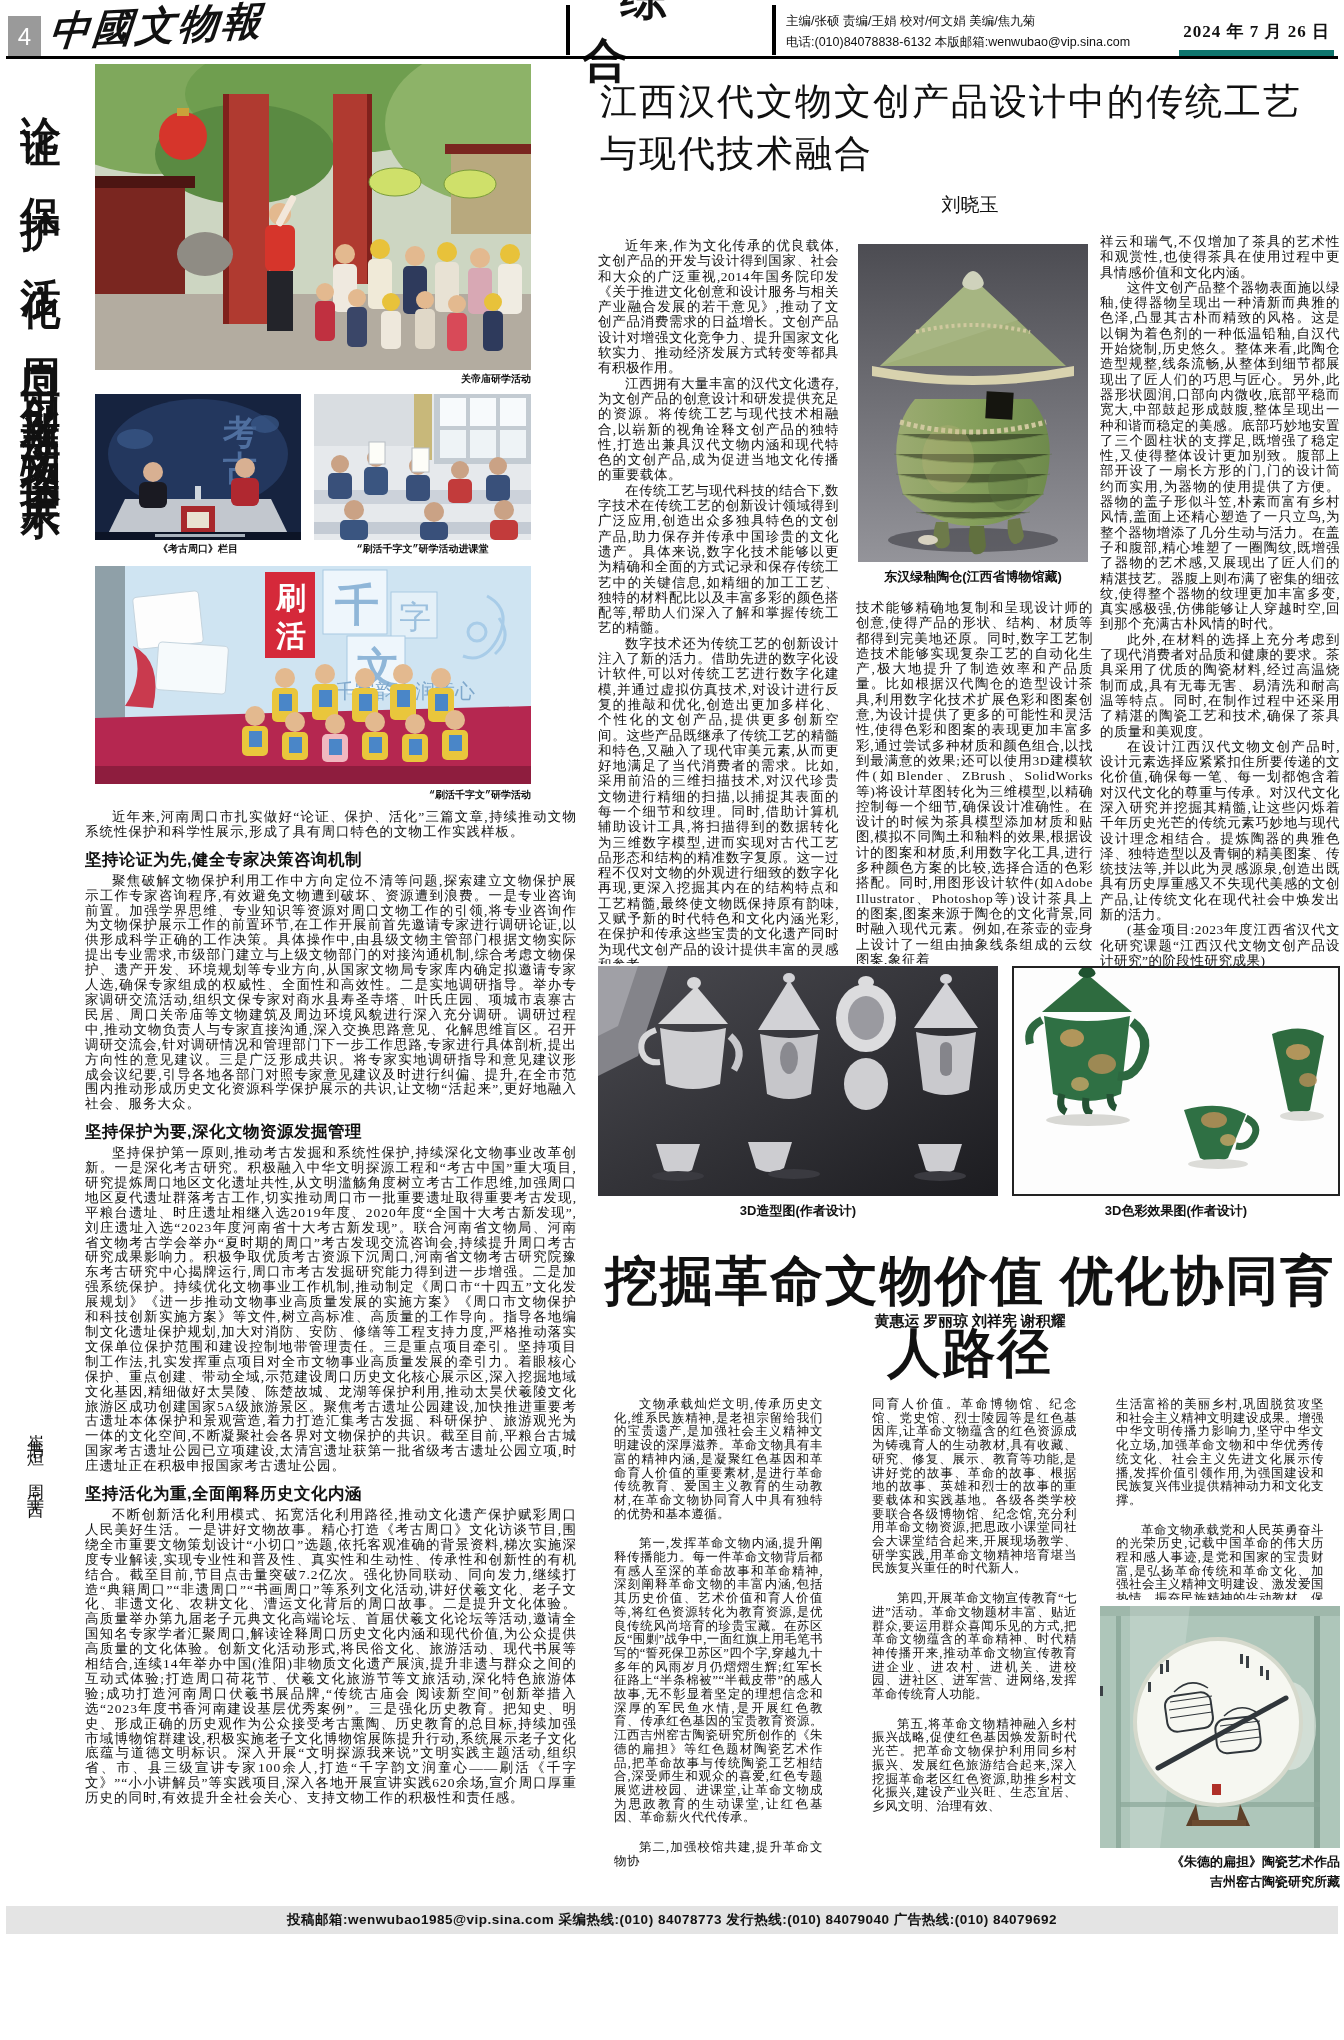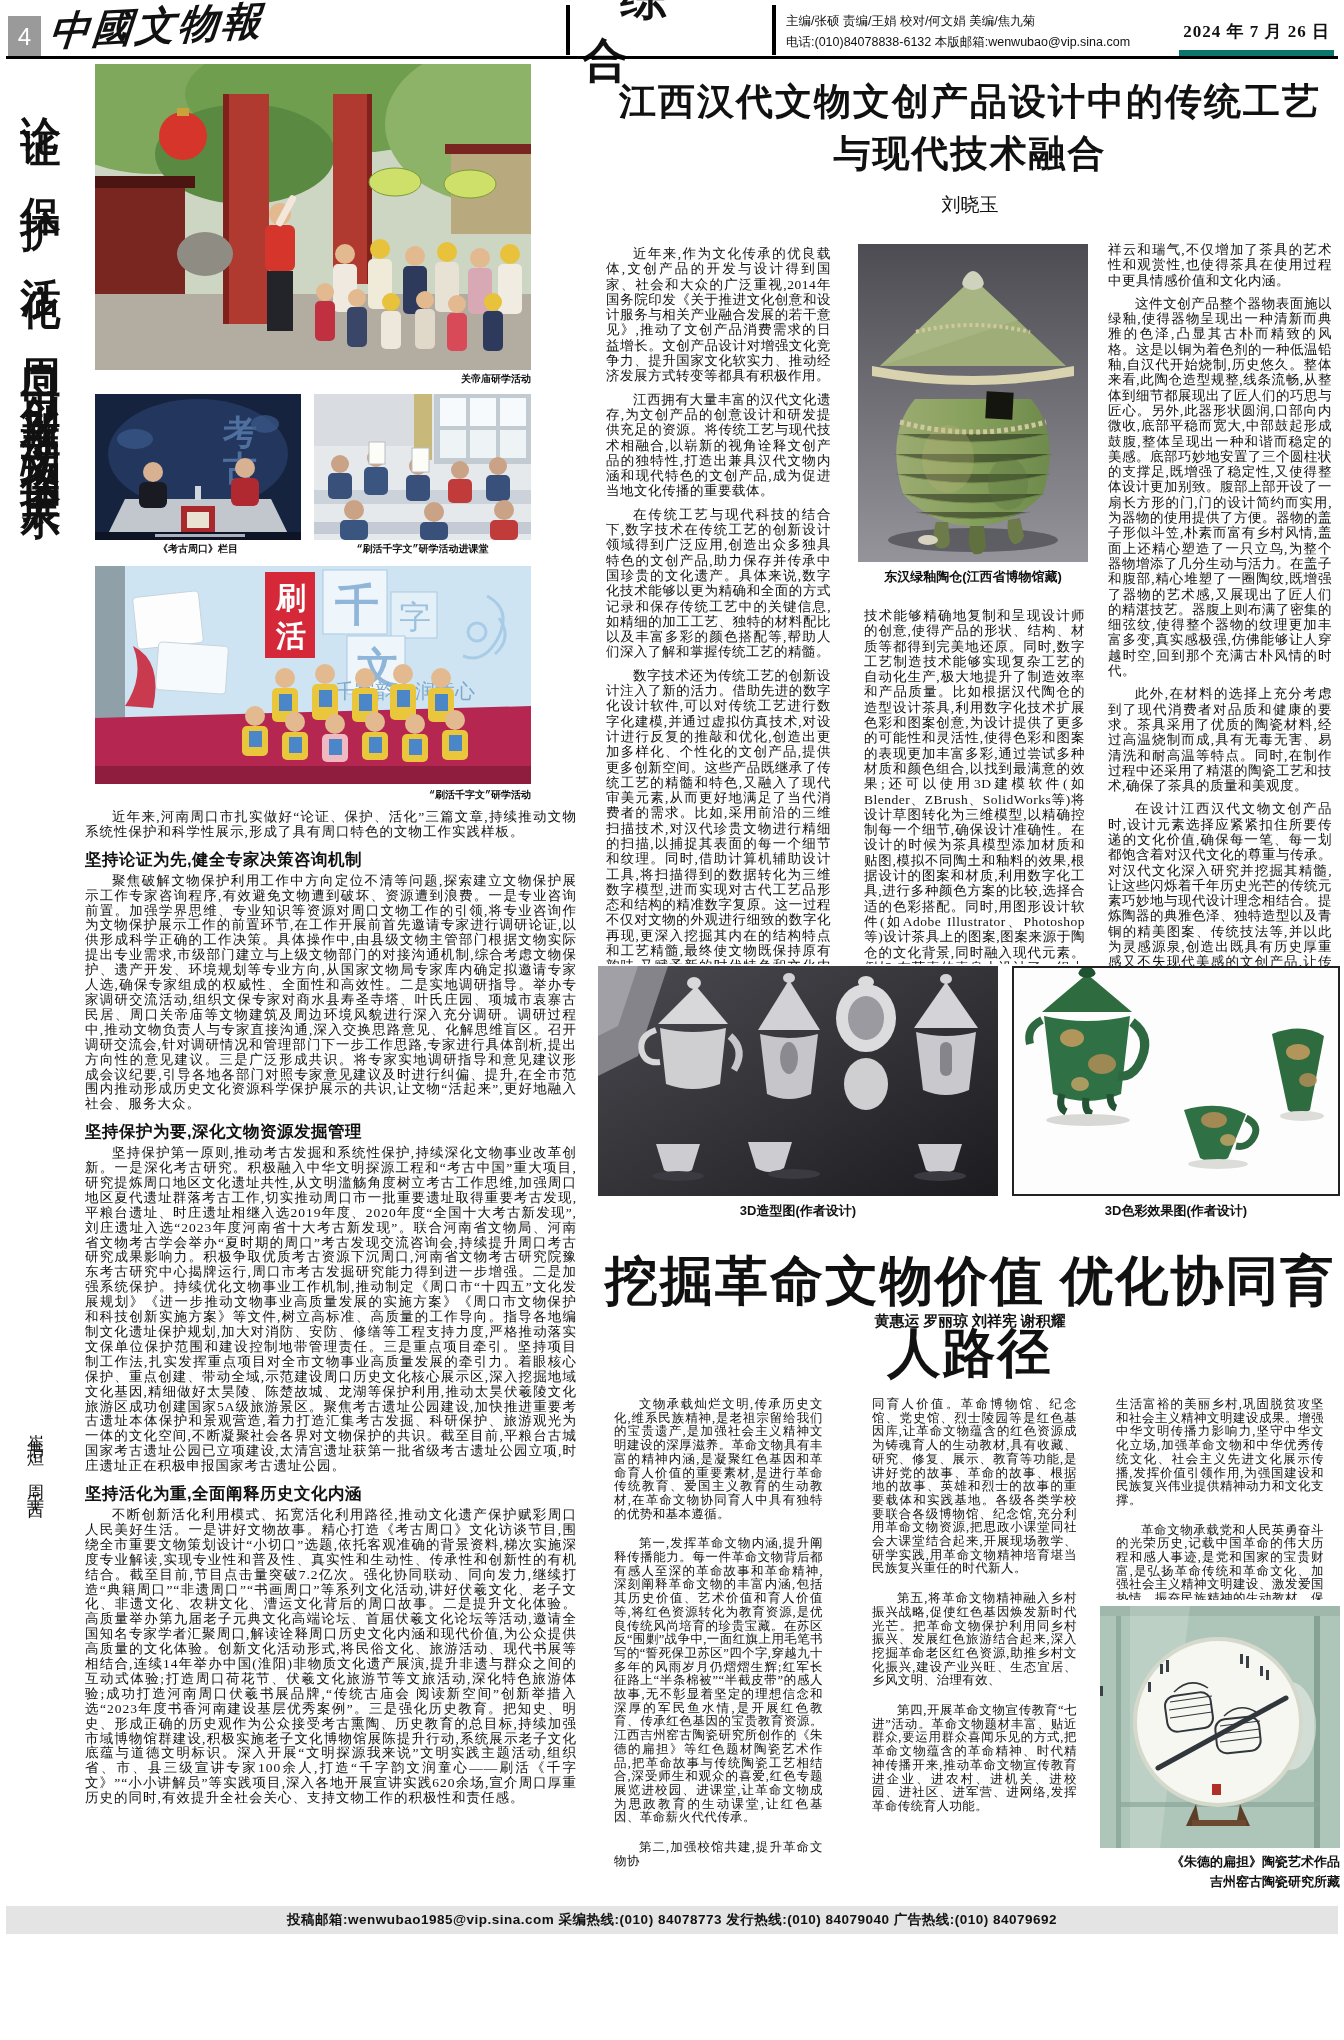--- a/index.html
+++ b/index.html
@@ -31,27 +31,27 @@
   .cap{font-size:10px;font-weight:bold;font-family:Liberation Mono, monospace;}
   .cap-r{text-align:right;padding-right:6px;}
   .cap-c{text-align:center;}
   
   .body-left{left:85px;top:810px;width:492px;height:1090px;overflow:hidden;
              font-size:13.5px;line-height:14.9px;letter-spacing:1px;text-align:justify;}
   .body-left p{margin:0;text-indent:2em;}
   .body-left h3{margin:12px 0 7px 0;font-size:16.5px;letter-spacing:0.5px;
                 font-family:"Liberation Sans","DejaVu Sans",sans-serif;}
   .col{overflow:hidden;font-size:13.5px;line-height:15.3px;letter-spacing:0.5px;text-align:justify;}
-  .col p{margin:8px;text-indent:2em;}
+  .col p{margin:0;text-indent:2em;}
   .col p.noindent{text-indent:0;}
   .col2x{overflow:hidden;font-size:12.5px;line-height:13.7px;letter-spacing:0.4px;text-align:justify;}
   .col2x p{margin:16px;text-indent:2em;}
   .col2x p.noindent{text-indent:0;}
   
-  .mainhead{left:600px;top:76px;width:740px;text-align:center;font-size:37px;font-weight:bold;
+  .mainhead{left:600px;top:76px;width:740px;font-size:37px;font-weight:normal;
             line-height:52px;letter-spacing:2px;}
   .mainby{left:600px;top:192px;width:740px;text-align:center;font-size:19px;}
   .h2head{left:600px;top:1246px;width:740px;text-align:center;font-size:53px;font-weight:bold;
           letter-spacing:2px;}
   .h2by{left:600px;top:1312px;width:740px;text-align:center;font-size:15px;font-weight:bold;}
   .capsmall{font-size:13px;font-weight:bold;font-family:"Liberation Sans","DejaVu Sans",sans-serif;}
   
   .footer{left:6px;top:1906px;width:1332px;height:28px;background:#e4e4e4;display:flex;
           align-items:center;justify-content:center;font-size:13.5px;font-weight:bold;
           font-family:"Liberation Sans","DejaVu Sans",sans-serif;letter-spacing:0.5px;}
@@ -413,22 +413,22 @@
   <div class="abs h2by">黄惠运  罗丽琼  刘祥宪  谢积耀</div>
 
   <div class="abs col2x" style="left:598px;top:1382px;width:241px;height:518px;">
     <p>文物承载灿烂文明,传承历史文化,维系民族精神,是老祖宗留给我们的宝贵遗产,是加强社会主义精神文明建设的深厚滋养。革命文物具有丰富的精神内涵,是凝聚红色基因和革命育人价值的重要素材,是进行革命传统教育、爱国主义教育的生动教材,在革命文物协同育人中具有独特的优势和基本遵循。</p>
     <p>第一,发挥革命文物内涵,提升阐释传播能力。每一件革命文物背后都有感人至深的革命故事和革命精神,深刻阐释革命文物的丰富内涵,包括其历史价值、艺术价值和育人价值等,将红色资源转化为教育资源,是优良传统风尚培育的珍贵宝藏。在苏区反“围剿”战争中,一面红旗上用毛笔书写的“誓死保卫苏区”四个字,穿越九十多年的风雨岁月仍熠熠生辉;红军长征路上“半条棉被”“半截皮带”的感人故事,无不彰显着坚定的理想信念和深厚的军民鱼水情,是开展红色教育、传承红色基因的宝贵教育资源。江西吉州窑古陶瓷研究所创作的《朱德的扁担》等红色题材陶瓷艺术作品,把革命故事与传统陶瓷工艺相结合,深受师生和观众的喜爱,红色专题展览进校园、进课堂,让革命文物成为思政教育的生动课堂,让红色基因、革命薪火代代传承。</p>
     <p>第二,加强校馆共建,提升革命文物协</p>
   </div>
 
   <div class="abs col2x" style="left:856px;top:1382px;width:237px;height:518px;">
     <p class="noindent">同育人价值。革命博物馆、纪念馆、党史馆、烈士陵园等是红色基因库,让革命文物蕴含的红色资源成为铸魂育人的生动教材,具有收藏、研究、修复、展示、教育等功能,是讲好党的故事、革命的故事、根据地的故事、英雄和烈士的故事的重要载体和实践基地。各级各类学校要联合各级博物馆、纪念馆,充分利用革命文物资源,把思政小课堂同社会大课堂结合起来,开展现场教学、研学实践,用革命文物精神培育堪当民族复兴重任的时代新人。</p>
+    <p>第四,开展革命文物宣传教育“七进”活动。革命文物题材丰富、贴近群众,要运用群众喜闻乐见的方式,把革命文物蕴含的革命精神、时代精神传播开来,推动革命文物宣传教育进企业、进农村、进机关、进校园、进社区、进军营、进网络,发挥革命传统育人功能。</p>
     <p>第五,将革命文物精神融入乡村振兴战略,促使红色基因焕发新时代光芒。把革命文物保护利用同乡村振兴、发展红色旅游结合起来,深入挖掘革命老区红色资源,助推乡村文化振兴,建设产业兴旺、生态宜居、乡风文明、治理有效、</p>
-    <p>第四,开展革命文物宣传教育“七进”活动。革命文物题材丰富、贴近群众,要运用群众喜闻乐见的方式,把革命文物蕴含的革命精神、时代精神传播开来,推动革命文物宣传教育进企业、进农村、进机关、进校园、进社区、进军营、进网络,发挥革命传统育人功能。</p>
   </div>
 
   <div class="abs col2x" style="left:1100px;top:1382px;width:240px;height:218px;">
     <p class="noindent">生活富裕的美丽乡村,巩固脱贫攻坚和社会主义精神文明建设成果。增强中华文明传播力影响力,坚守中华文化立场,加强革命文物和中华优秀传统文化、社会主义先进文化展示传播,发挥价值引领作用,为强国建设和民族复兴伟业提供精神动力和文化支撑。</p>
     <p>革命文物承载党和人民英勇奋斗的光荣历史,记载中国革命的伟大历程和感人事迹,是党和国家的宝贵财富,是弘扬革命传统和革命文化、加强社会主义精神文明建设、激发爱国热情、振奋民族精神的生动教材。保护文物功在当代、利在千秋。我们要保护好、管理好、运用好革命文物,将革命文物和协同育人机制有机结合起来,焕发恒久的光彩,闪耀育人的光辉。</p>
   </div>
 
   <div class="abs photo" style="left:1100px;top:1606px;width:240px;height:242px;">
     <svg width="240" height="242" viewBox="0 0 240 242">
       <defs>

